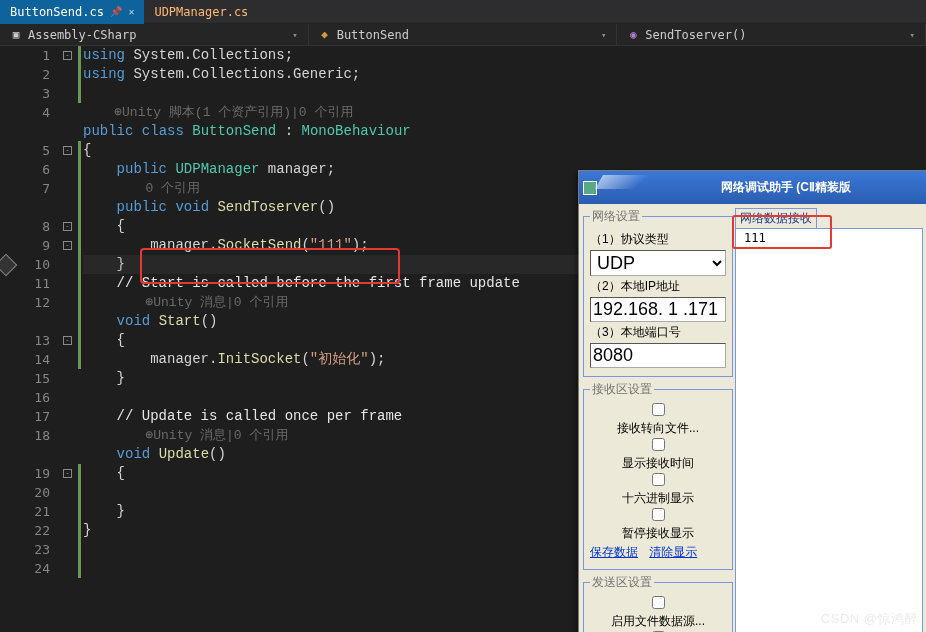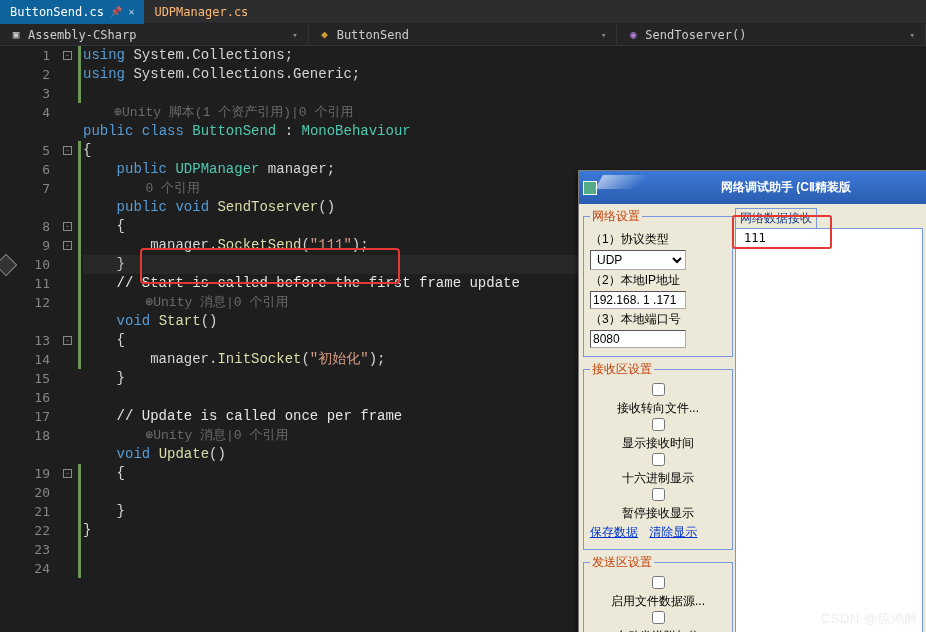--- a/index.html
+++ b/index.html
@@ -208,27 +208,27 @@
   }
   .netwin-left { flex: 0 0 150px; display: flex; flex-direction: column; gap: 4px; }
   .netwin-right { flex: 1; display: flex; flex-direction: column; }
 
   fieldset.grp {
     border: 1px solid #7a96df;
     padding: 4px 6px 6px 6px;
     font-size: 12px;
   }
   fieldset.grp legend {
-    color: #c2410c;
+    color: #737373;
     padding: 0 2px;
   }
   .grp .row { margin: 2px 0; }
   .grp select, .grp input[type=text] {
-    width: 96px;
-    font-size: 12px;
+    width: 136px;
+    font-size: 18px;
     border: 1px inset #aaa;
     background: #fff;
     padding: 1px 2px;
     font-family: inherit;
   }
   .disconnect-btn {
     display: flex;
     align-items: center;
     justify-content: center;
     gap: 6px;

